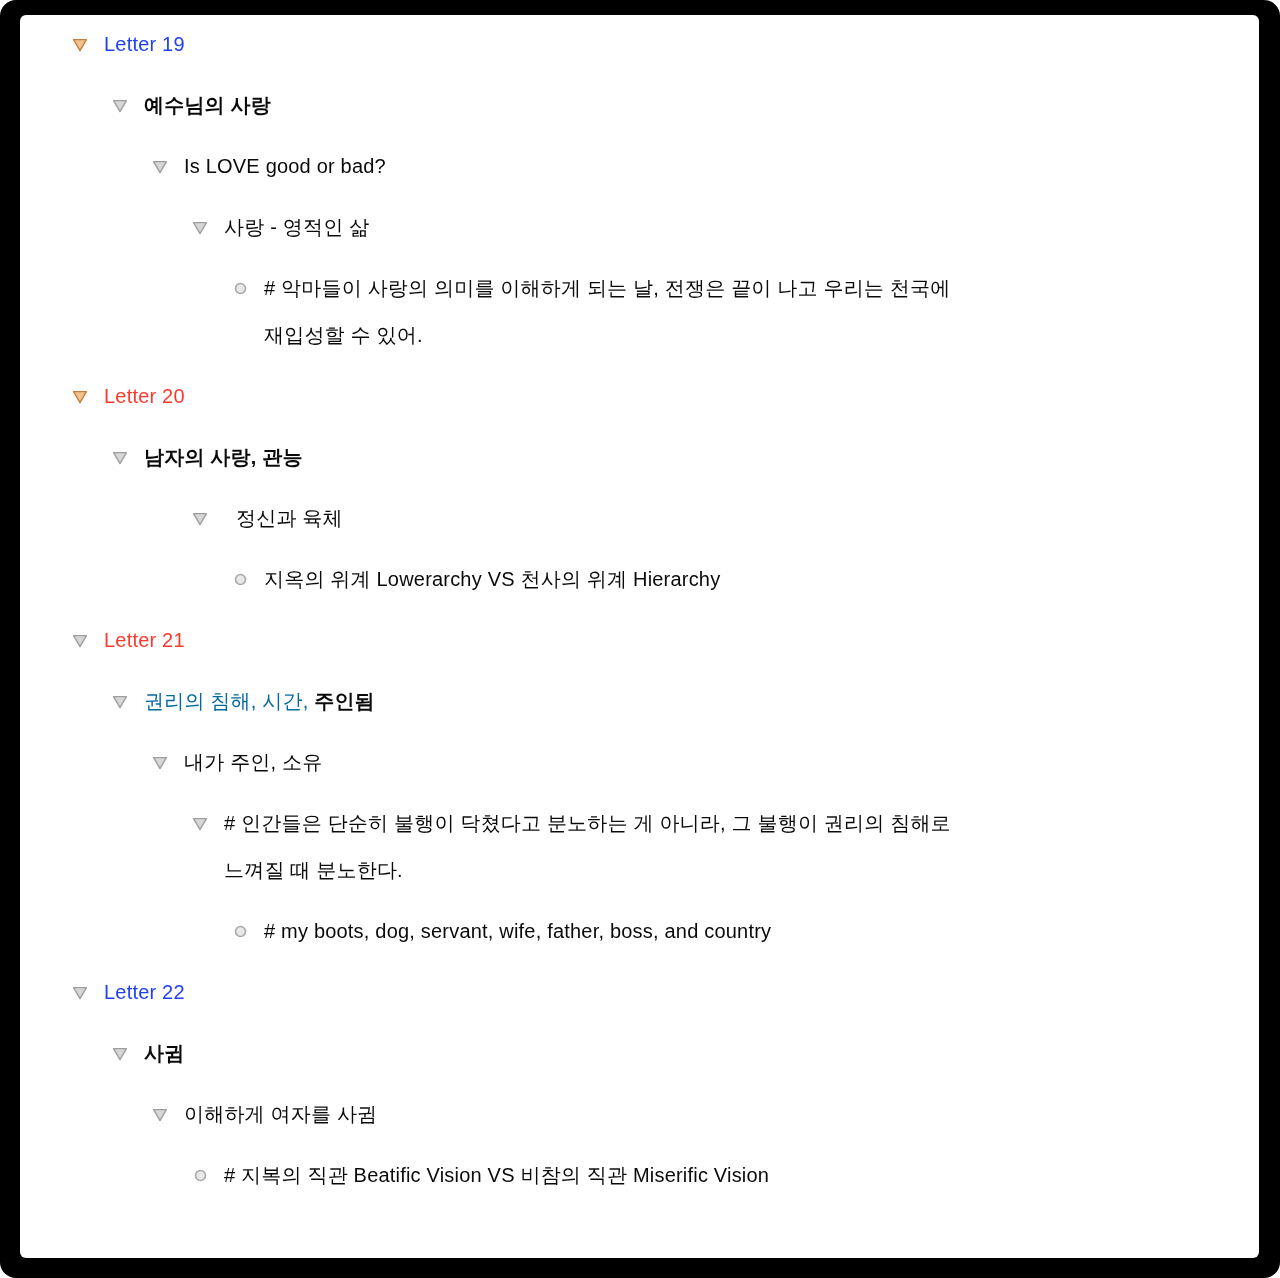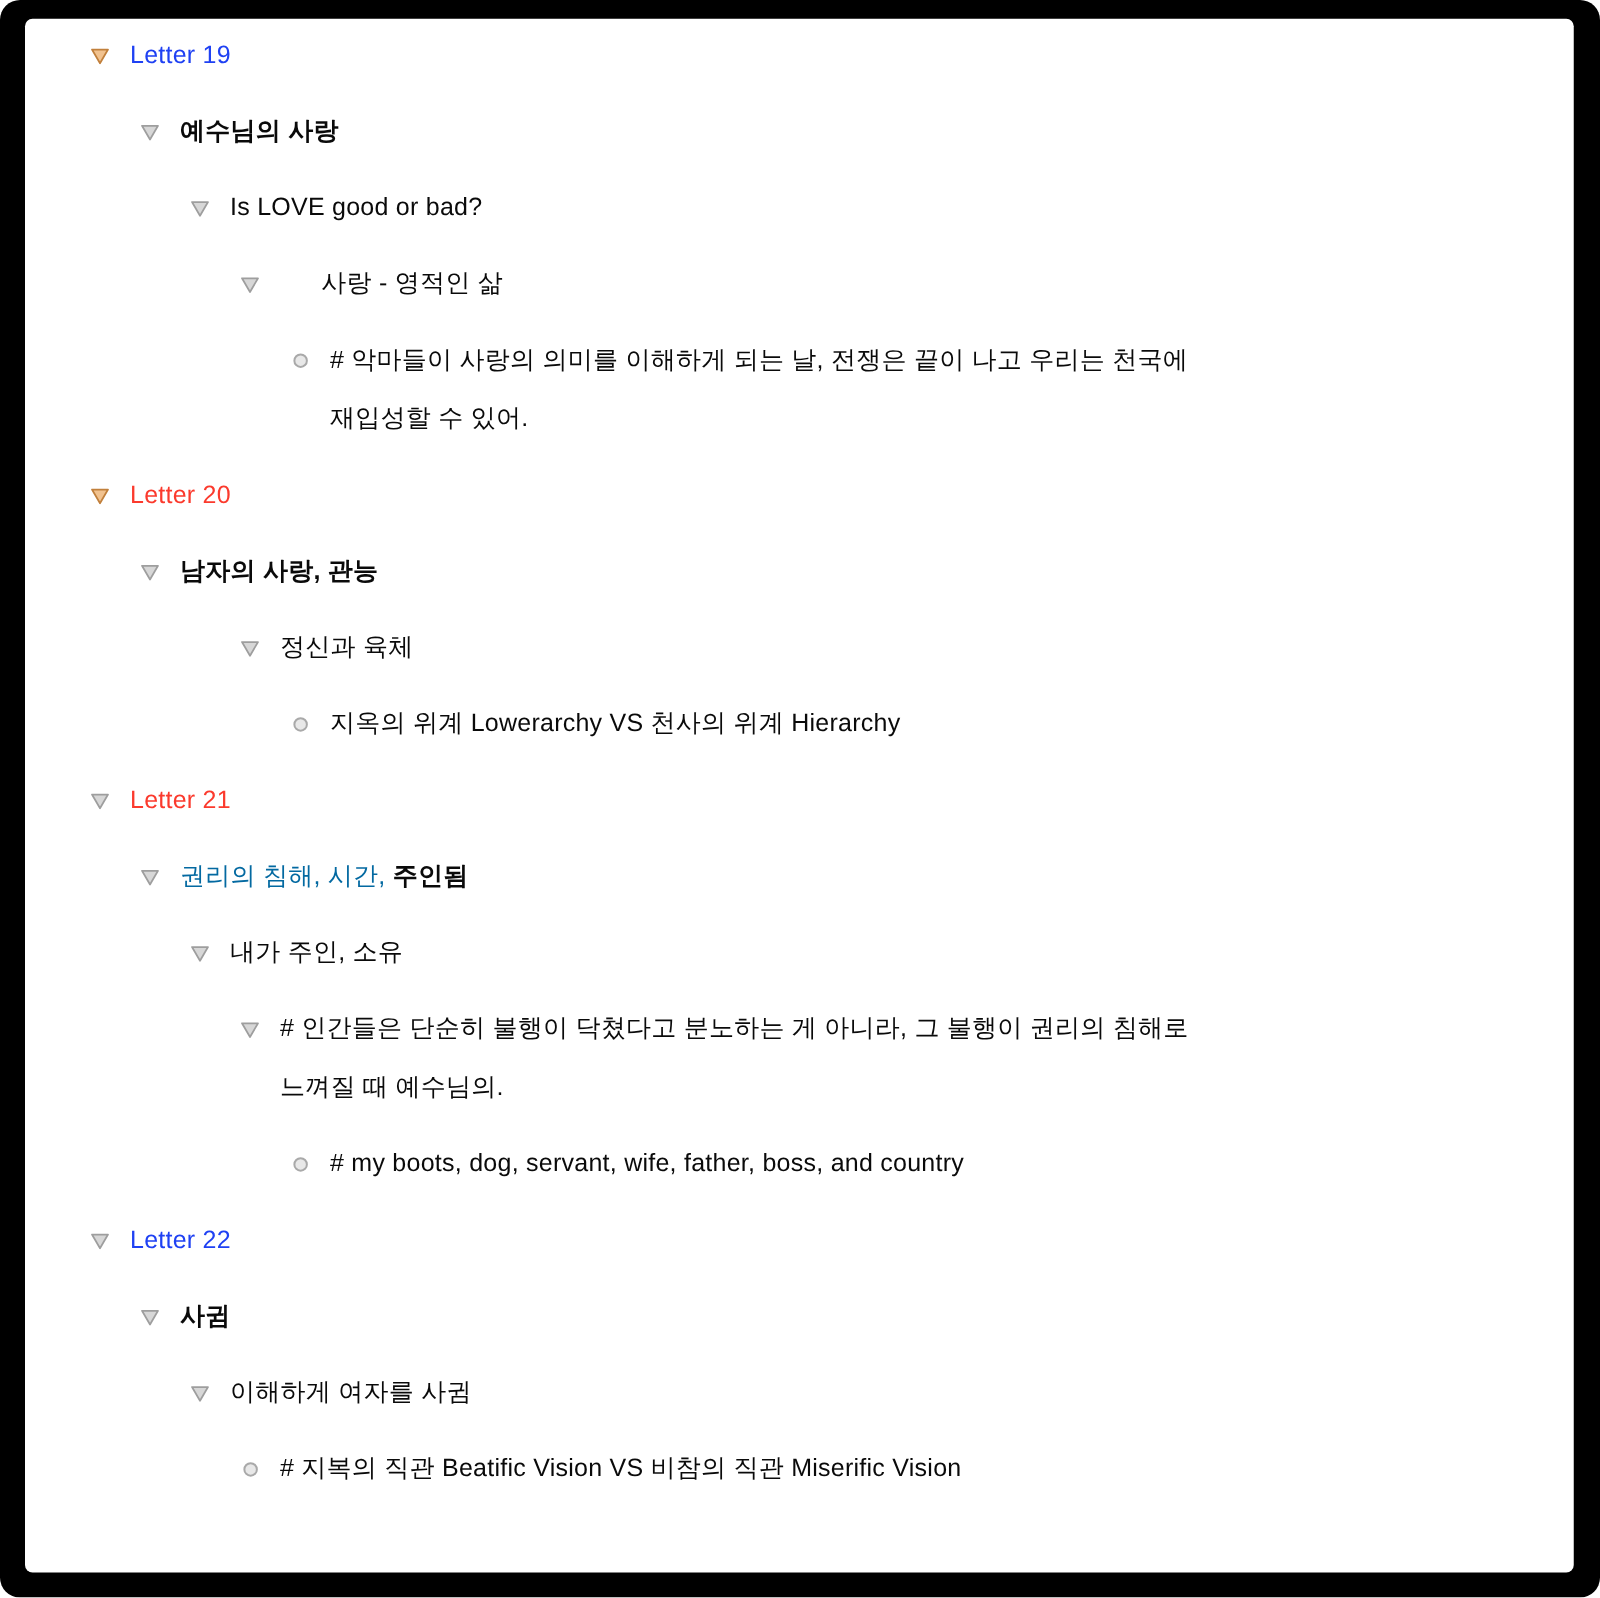--- a/index.html
+++ b/index.html
@@ -96,21 +96,21 @@
     <span class="text"><span style="color: rgb(10, 10, 10);">Is LOVE good or bad?</span></span>
   </div>
           <div class="row m-triangle-gray">
     <span class="indent" style="width: 120px;"></span>
     <span class="marker">
       <svg class="tri" width="16" height="14" viewBox="0 0 16 14">
         <path d="M1.6 1.6 L14.4 1.6 L8 12.6 Z" stroke-width="1.4" stroke-linejoin="round" fill="#d7d7d7" stroke="#9e9e9e"></path>
       </svg>
 
     </span>
-    <span class="text"><span style="color: rgb(10, 10, 10); margin-left: 33px;">사랑 - 영적인 삶</span></span>
+    <span class="text"><span style="color: rgb(10, 10, 10);">사랑 - 영적인 삶</span></span>
   </div>
           <div class="row m-bullet">
     <span class="indent" style="width: 160px;"></span>
     <span class="marker">
 
       <svg class="dot" width="13" height="13" viewBox="0 0 13 13">
         <circle cx="6.5" cy="6.5" r="5" stroke-width="1.6" fill="#e8e8e8" stroke="#a9a9a9"></circle>
       </svg>
     </span>
     <span class="text"><span style="color: rgb(10, 10, 10);"># 악마들이 사랑의 의미를 이해하게 되는 날, 전쟁은 끝이 나고 우리는 천국에
@@ -137,21 +137,21 @@
     <span class="text"><span class="seg-bold" style="color: rgb(10, 10, 10);">남자의 사랑</span><span style="color: rgb(10, 10, 10); font-weight: bold;">, 관능</span></span>
   </div>
           <div class="row m-triangle-gray">
     <span class="indent" style="width: 120px;"></span>
     <span class="marker">
       <svg class="tri" width="16" height="14" viewBox="0 0 16 14">
         <path d="M1.6 1.6 L14.4 1.6 L8 12.6 Z" stroke-width="1.4" stroke-linejoin="round" fill="#d7d7d7" stroke="#9e9e9e"></path>
       </svg>
 
     </span>
-    <span class="text"><span style="color: rgb(10, 10, 10);">정신과 육체</span></span>
+    <span class="text"><span style="color: rgb(10, 10, 10); margin-left: 12px;">정신과 육체</span></span>
   </div>
           <div class="row m-bullet">
     <span class="indent" style="width: 160px;"></span>
     <span class="marker">
 
       <svg class="dot" width="13" height="13" viewBox="0 0 13 13">
         <circle cx="6.5" cy="6.5" r="5" stroke-width="1.6" fill="#e8e8e8" stroke="#a9a9a9"></circle>
       </svg>
     </span>
     <span class="text"><span style="color: rgb(10, 10, 10);">지옥의 위계 Lowerarchy VS 천사의 위계 Hierarchy</span></span>
@@ -188,21 +188,21 @@
   </div>
           <div class="row m-triangle-gray">
     <span class="indent" style="width: 120px;"></span>
     <span class="marker">
       <svg class="tri" width="16" height="14" viewBox="0 0 16 14">
         <path d="M1.6 1.6 L14.4 1.6 L8 12.6 Z" stroke-width="1.4" stroke-linejoin="round" fill="#d7d7d7" stroke="#9e9e9e"></path>
       </svg>
 
     </span>
     <span class="text"><span style="color: rgb(10, 10, 10);"># 인간들은 단순히 불행이 닥쳤다고 분노하는 게 아니라, 그 불행이 권리의 침해로
-느껴질 때 예수님의.</span></span>
+느껴질 때 분노한다.</span></span>
   </div>
           <div class="row m-bullet">
     <span class="indent" style="width: 160px;"></span>
     <span class="marker">
 
       <svg class="dot" width="13" height="13" viewBox="0 0 13 13">
         <circle cx="6.5" cy="6.5" r="5" stroke-width="1.6" fill="#e8e8e8" stroke="#a9a9a9"></circle>
       </svg>
     </span>
     <span class="text"><span style="color: rgb(10, 10, 10);"># my boots, dog, servant, wife, father, boss, and country</span></span>

